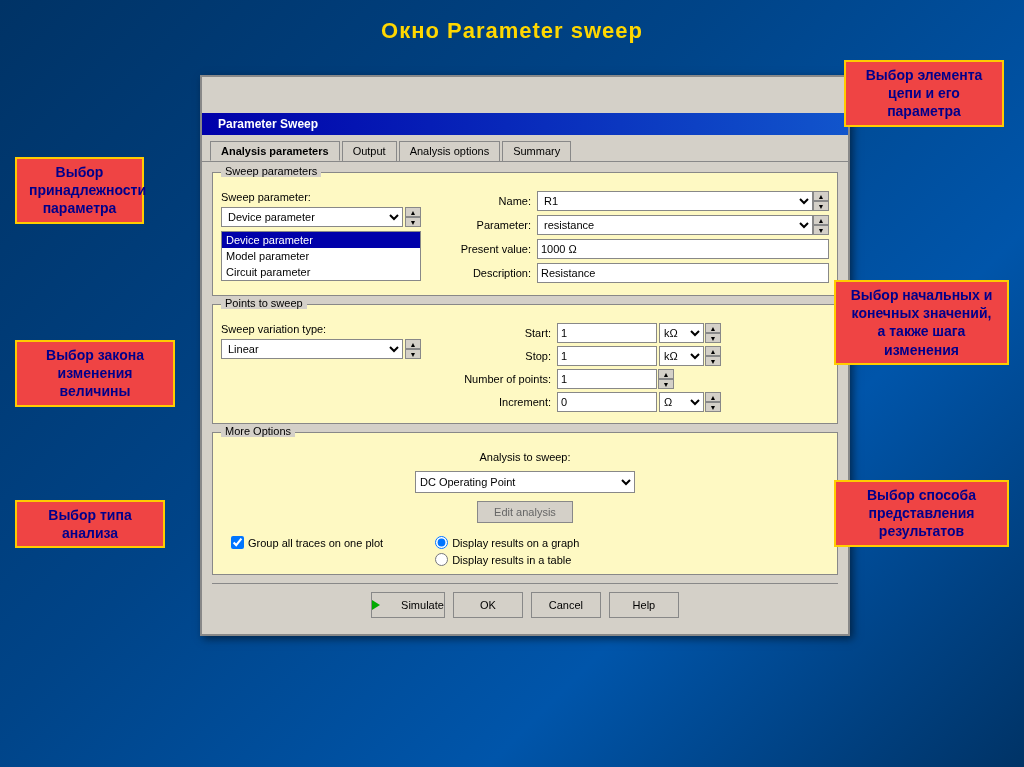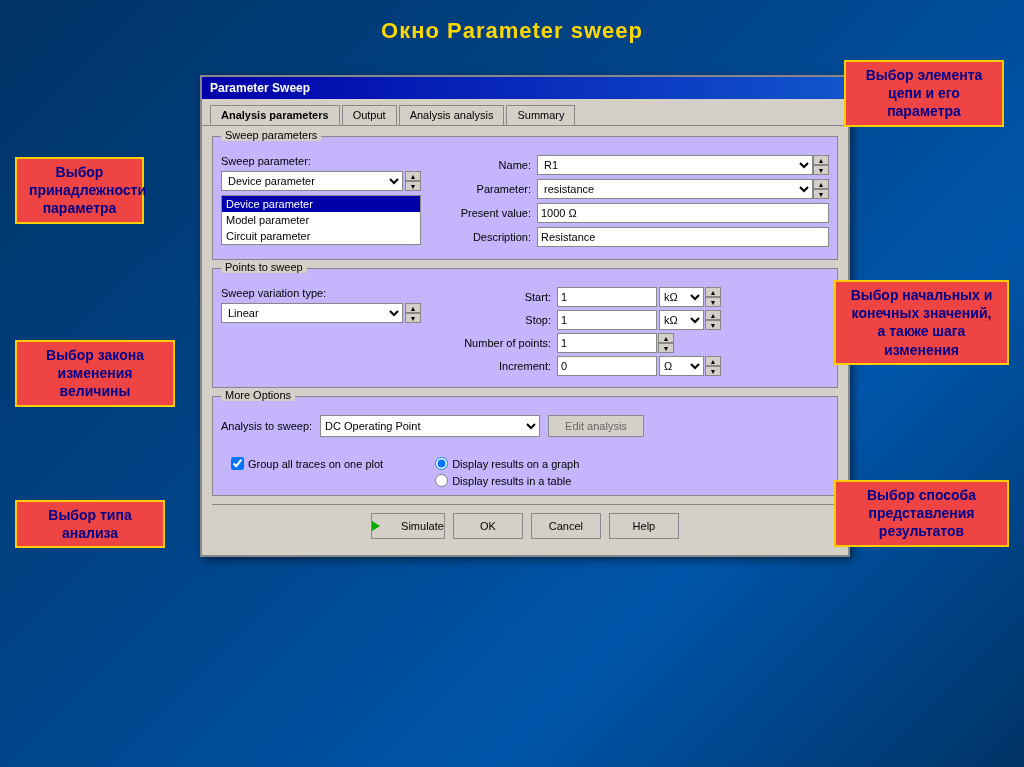--- a/index.html
+++ b/index.html
@@ -31,21 +31,22 @@
       background: #d4d0c8;
       border: 2px solid #888;
       box-shadow: 3px 3px 8px rgba(0,0,0,0.5);
     }
 
     .dialog-titlebar {
       background: linear-gradient(to right, #0000aa, #1155cc);
       color: white;
       font-size: 12px;
       font-weight: bold;
-      padding: 4px 8px;
+      padding: 4px 16px;
+      margin-top: 36px;
     }
 
     
     .tabs-bar {
       background: #d4d0c8;
       padding: 6px 8px 0 8px;
       display: flex;
       gap: 2px;
       border-bottom: 1px solid #888;
     }
@@ -70,21 +71,21 @@
     .dialog-body {
       padding: 10px;
       background: #d4d0c8;
     }
 
     
     .group-box {
       border: 1px solid #888;
       margin-bottom: 8px;
       padding: 6px 8px 8px 8px;
-      background: #c4b5fd;
+      background: #fef9c3;
       position: relative;
     }
 
     .group-box-title {
       position: absolute;
       top: -8px;
       left: 8px;
       background: #d4d0c8;
       font-size: 11px;
       padding: 0 4px;
@@ -211,23 +212,24 @@
       border: 1px solid #888;
       background: white;
       font-size: 11px;
       padding: 1px 3px;
     }
 
     
     .more-options-row {
       display: flex;
       align-items: center;
-      margin-bottom: 20px;
+      margin-bottom: 13px;
       font-size: 11px;
       gap: 8px;
+      flex-direction: column;
     }
 
     .analysis-select {
       width: 220px;
       height: 22px;
       border: 1px solid #888;
       background: white;
       font-size: 11px;
     }
 
@@ -363,21 +365,21 @@
 <body>
 
 <div class="page-title">Окно Parameter sweep</div>
 
 <div class="dialog-window">
   <div class="dialog-titlebar">Parameter Sweep</div>
 
   <div class="tabs-bar">
     <div class="tab active">Analysis parameters</div>
     <div class="tab">Output</div>
-    <div class="tab">Analysis analysis</div>
+    <div class="tab">Analysis options</div>
     <div class="tab">Summary</div>
   </div>
 
   <div class="dialog-body">
 
     <div class="group-box">
       <span class="group-box-title">Sweep parameters</span>
       <div class="group-content" style="margin-top:12px;">
 
         <div class="left-panel">

